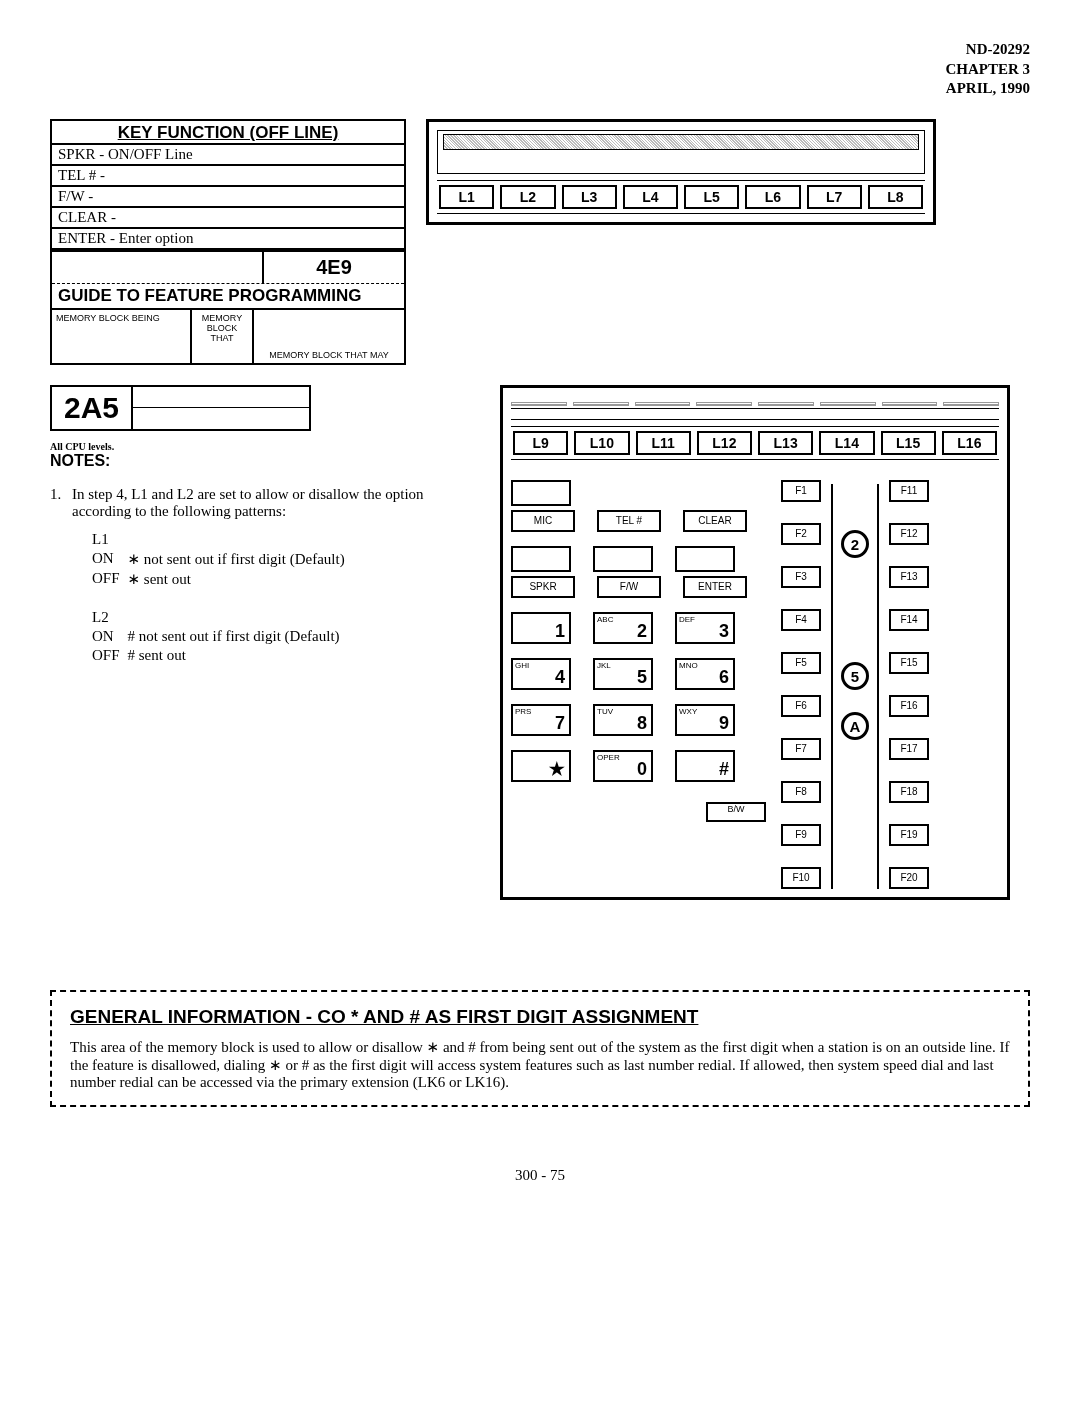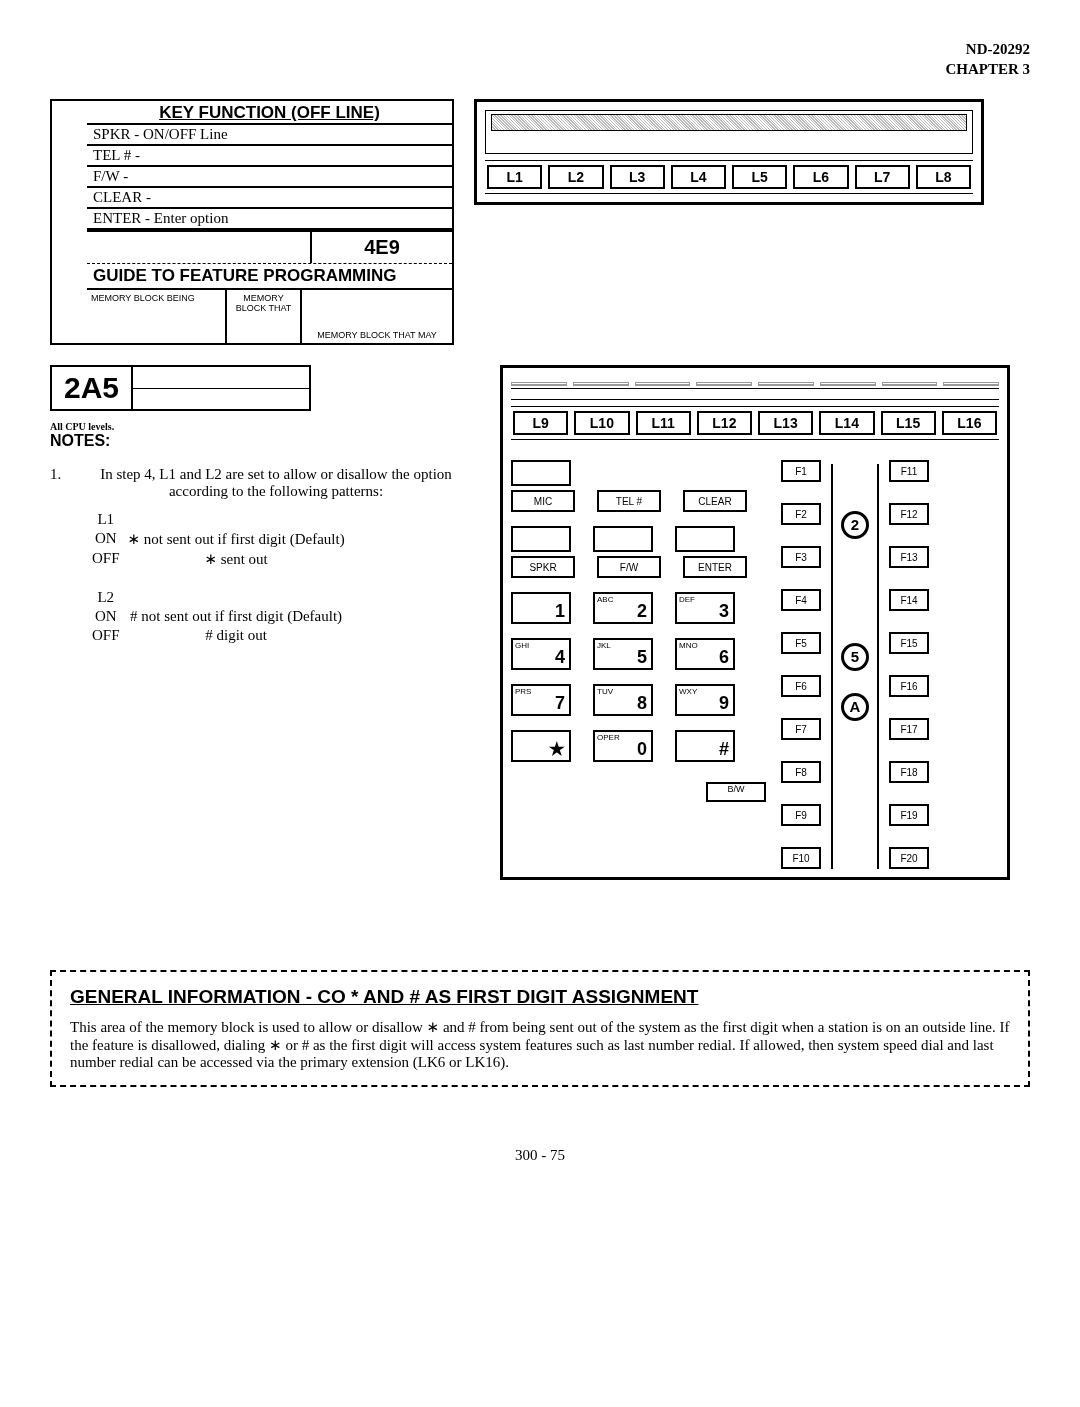--- a/index.html
+++ b/index.html
@@ -14,24 +14,23 @@
   .header-right {
     text-align: right;
     font-weight: bold;
     font-size: 15px;
     margin-bottom: 20px;
   }
   .hr-line { line-height: 1.3; }
   .top-row { display: flex; gap: 20px; align-items: flex-start; }
   .kf-box {
     border: 2px solid #000;
-    width: 404px;
+    width: 356px;
     position: relative;
     font-size: 15px;
-    padding-left: 35px;
   }
   .kf-title {
     font-weight: bold;
     text-decoration: underline;
     text-align: center;
     font-size: 17px;
     padding: 2px 0 0 0;
     font-family: Arial, sans-serif;
     border-bottom: 2px solid #000;
   }
@@ -100,21 +99,21 @@
     font-size: 30px; font-weight:bold; font-family: Arial, sans-serif;
     border:2px solid #000; padding: 4px 12px; border-right:none;
   }
   .code-empty { border:2px solid #000; width:180px; display:flex; flex-direction:column;}
   .code-empty > div { flex:1; border-bottom:1px solid #000;}
   .code-empty > div:last-child { border-bottom:none;}
   .cpu { font-size:10px; font-weight:bold; margin-top:8px;}
   .notes-h { font-weight:bold; font-family: Arial,sans-serif; font-size:16px;}
   .note-item { display:flex; margin-top:16px;}
   .note-num { width:22px;}
-  .note-body { flex:1;text-align:center;}
+  .note-body { flex:1;}
   .opt-tbl { margin-left:20px; margin-top:10px; border-collapse:collapse;}
   .opt-tbl td { padding:1px 8px 1px 0; vertical-align:top;}
   
   .keypad-area { display:flex; gap:10px;}
   .keypad-left { width:260px;}
   .blank-row { display:flex; gap:22px; margin-bottom:4px;}
   .blank-key { width:60px; height:26px; border:2px solid #000;}
   .named-row { display:flex; gap:22px; margin-bottom:14px;}
   .named-key {
     width:64px; height:22px; border:2px solid #000; font-size:10px; text-align:center;
@@ -147,20 +146,21 @@
     margin-bottom: 10px;
   }
   .page-num { text-align:center; margin-top:60px; font-size:15px;}
 </style>
 </head>
 <body>
 
 <div class="header-right">
   <div class="hr-line">ND-20292</div>
   <div class="hr-line">CHAPTER 3</div>
+  <div class="hr-line">APRIL, 1990</div>
 </div>
 
 <div class="top-row">
   <div class="kf-box">
     <div class="kf-title">KEY FUNCTION (OFF LINE)</div>
     <div class="kf-line">SPKR - ON/OFF Line</div>
     <div class="kf-line">TEL # -</div>
     <div class="kf-line">F/W -</div>
     <div class="kf-line">CLEAR -</div>
     <div class="kf-line">ENTER - Enter option</div>
@@ -232,21 +232,21 @@
           <tr>
                 <td>L2</td>
                 <td></td>
               </tr>
           <tr>
                 <td>ON</td>
                 <td># not sent out if first digit (Default)</td>
               </tr>
           <tr>
                 <td>OFF</td>
-                <td># digit out</td>
+                <td># sent out</td>
               </tr>
         </tbody>
           </table>
       </div>
     </div>
   </div>
 
   <div class="panel">
     <div class="small-dash-row">
       <div class="small-dash"></div>

